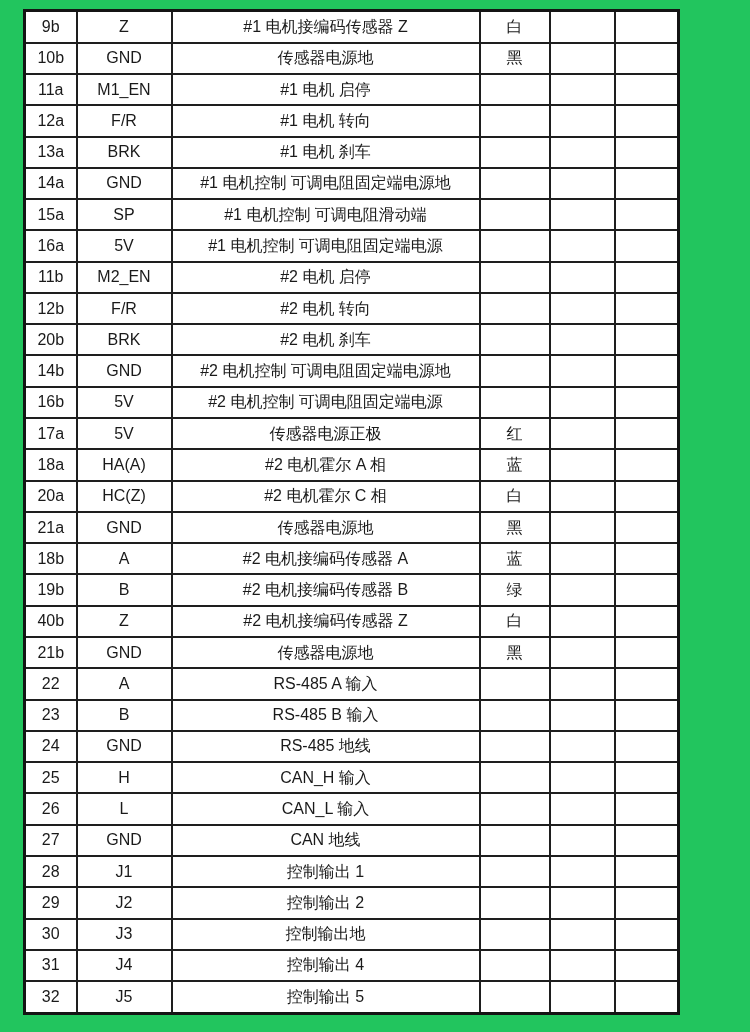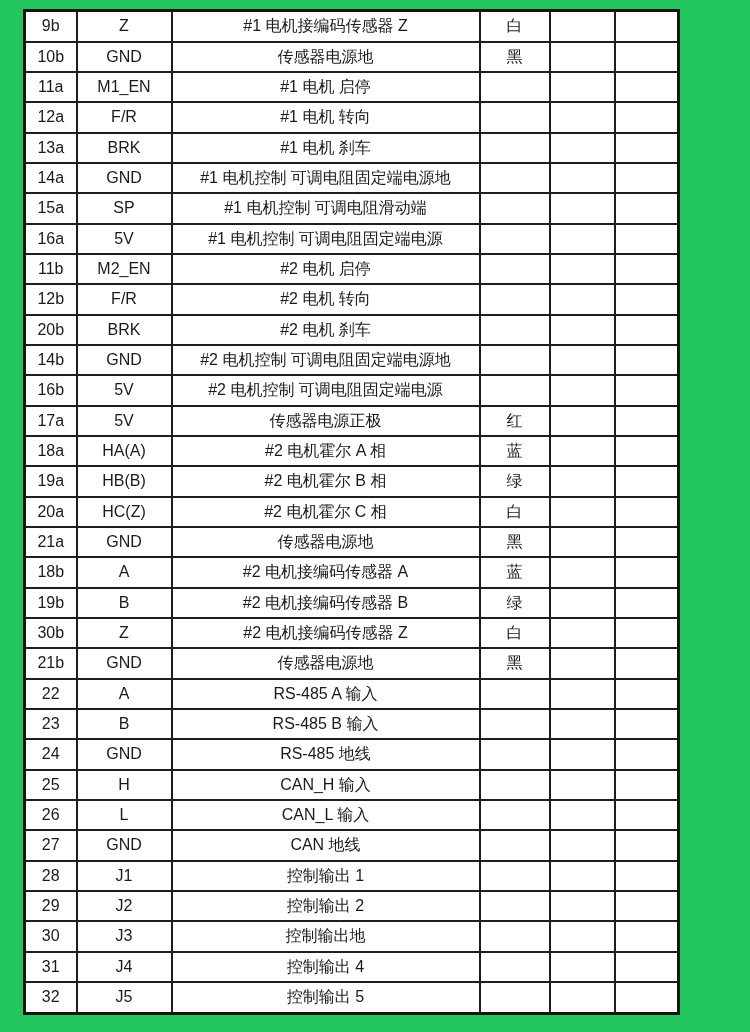--- a/index.html
+++ b/index.html
@@ -193,28 +193,20 @@
 
         <tr>
           <td>18a</td>
           <td>HA(A)</td>
           <td>#2 电机霍尔 A 相</td>
           <td>蓝</td>
           <td></td>
           <td></td>
         </tr>
 
-        <tr>
-          <td>19a</td>
-          <td>HB(B)</td>
-          <td>#2 电机霍尔 B 相</td>
-          <td>绿</td>
-          <td></td>
-          <td></td>
-        </tr>
 
         <tr>
           <td>20a</td>
           <td>HC(Z)</td>
           <td>#2 电机霍尔 C 相</td>
           <td>白</td>
           <td></td>
           <td></td>
         </tr>
 
@@ -240,21 +232,21 @@
         <tr>
           <td>19b</td>
           <td>B</td>
           <td>#2 电机接编码传感器 B</td>
           <td>绿</td>
           <td></td>
           <td></td>
         </tr>
 
         <tr>
-          <td>30b</td>
+          <td>40b</td>
           <td>Z</td>
           <td>#2 电机接编码传感器 Z</td>
           <td>白</td>
           <td></td>
           <td></td>
         </tr>
 
         <tr>
           <td>21b</td>
           <td>GND</td>

